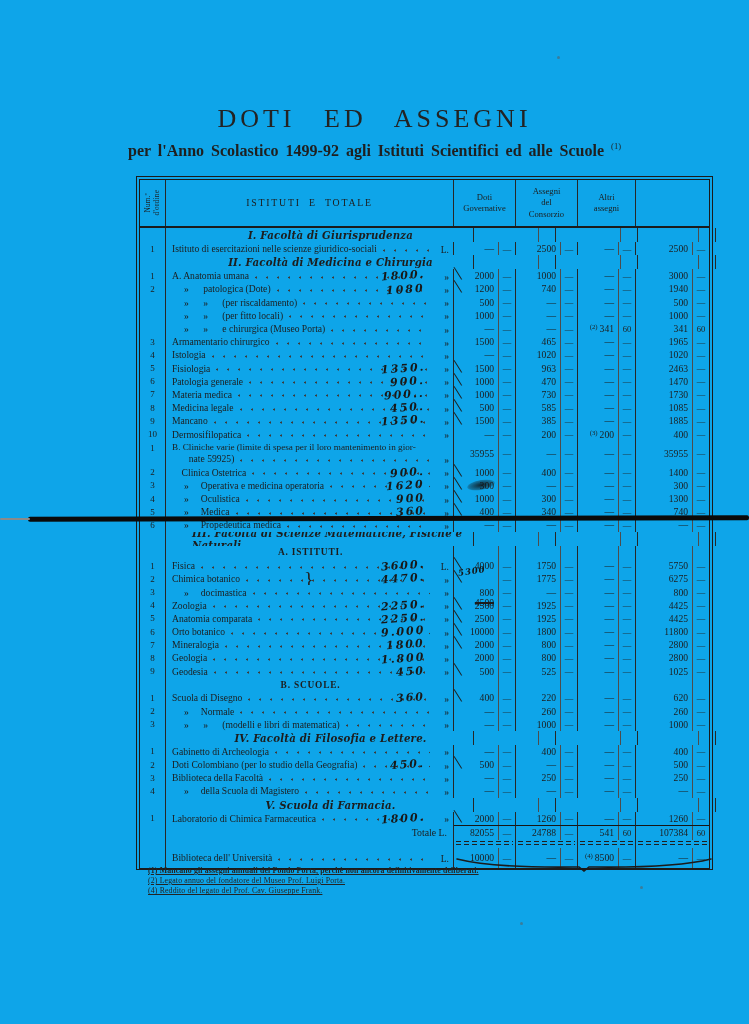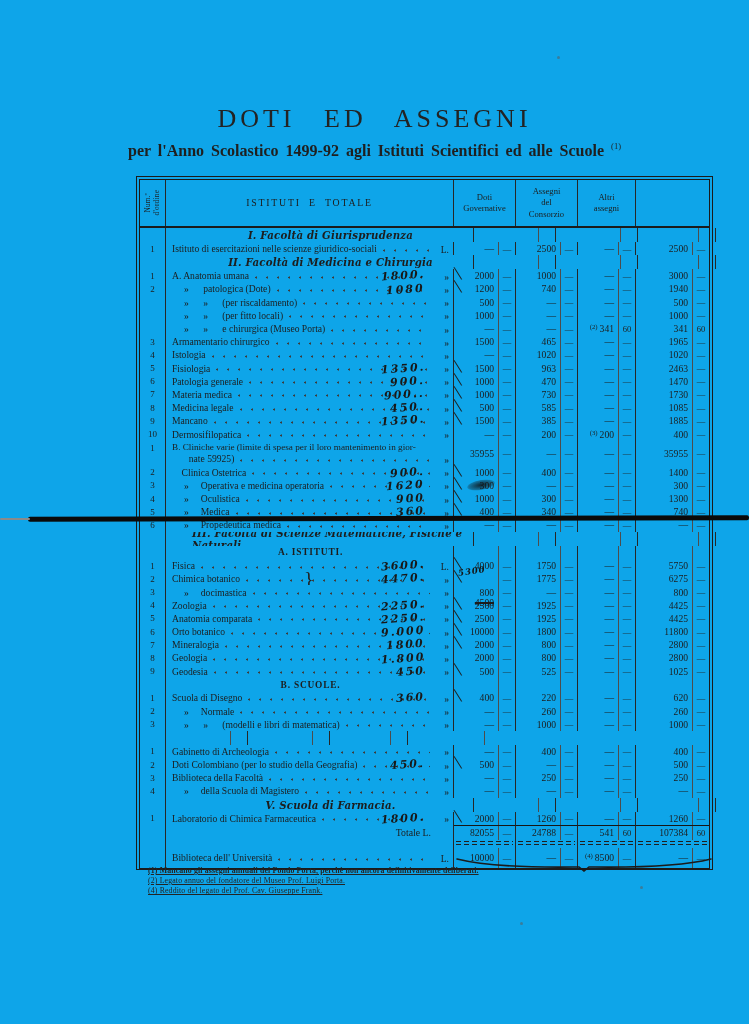--- a/index.html
+++ b/index.html
@@ -56,21 +56,21 @@
     background:radial-gradient(ellipse at center, rgba(15,15,15,.85), rgba(25,25,25,.35) 62%, transparent 78%);
     border-radius:50%;transform:rotate(-10deg);}
   
   .row.item2{height:25px;}
   .row.item2 .c-num{align-items:flex-start;padding-top:2px;}
   .row.item2 .c-name{flex-direction:column;align-items:stretch;justify-content:center;}
   .row.item2 .l1{font-size:9.2px;white-space:pre;line-height:11px;}
   .l2row{display:flex;align-items:center;}
   .l2{white-space:pre;}
   .row.total{height:15px;}
-  .row.total .c-name{justify-content:flex-end;padding-right:22px;font-size:9.8px;}
+  .row.total .c-name{justify-content:flex-end;padding-right:6px;font-size:9.8px;}
   .row.total .g{border-top:1.5px solid #161616;}
   .row.dd{height:8px;}
   .row.dd .g{display:block;padding:1px 2px;}
   .ddl{height:5px;
     background:repeating-linear-gradient(90deg,#1f1f1f 0 5px,transparent 5px 8px) 0 0/100% 1.4px no-repeat,
                repeating-linear-gradient(90deg,#1f1f1f 0 5px,transparent 5px 8px) 0 100%/100% 1.4px no-repeat;}
   .row.biblio{height:20px;}
   
   .fold{position:absolute;left:28px;top:516px;width:721px;height:4.5px;background:#0a0a0a;
     border-radius:2px;transform:rotate(-.12deg);z-index:6;}
@@ -1296,20 +1296,23 @@
           </div>
           <div class="g g4">
             <div class="v">
               <div class="pv">1000</div>
             </div>
             <div class="cts">—</div>
           </div>
         </div>
         <div class="row sec">
           <div class="c-num"></div>
+          <div class="c-name">
+            <div class="slabel">IV. Facoltà di Filosofia e Lettere.</div>
+          </div>
           <div class="g g1">
             <div class="v"></div>
             <div class="cts"></div>
           </div>
           <div class="g g2">
             <div class="v"></div>
             <div class="cts"></div>
           </div>
           <div class="g g3">
             <div class="v"></div>

